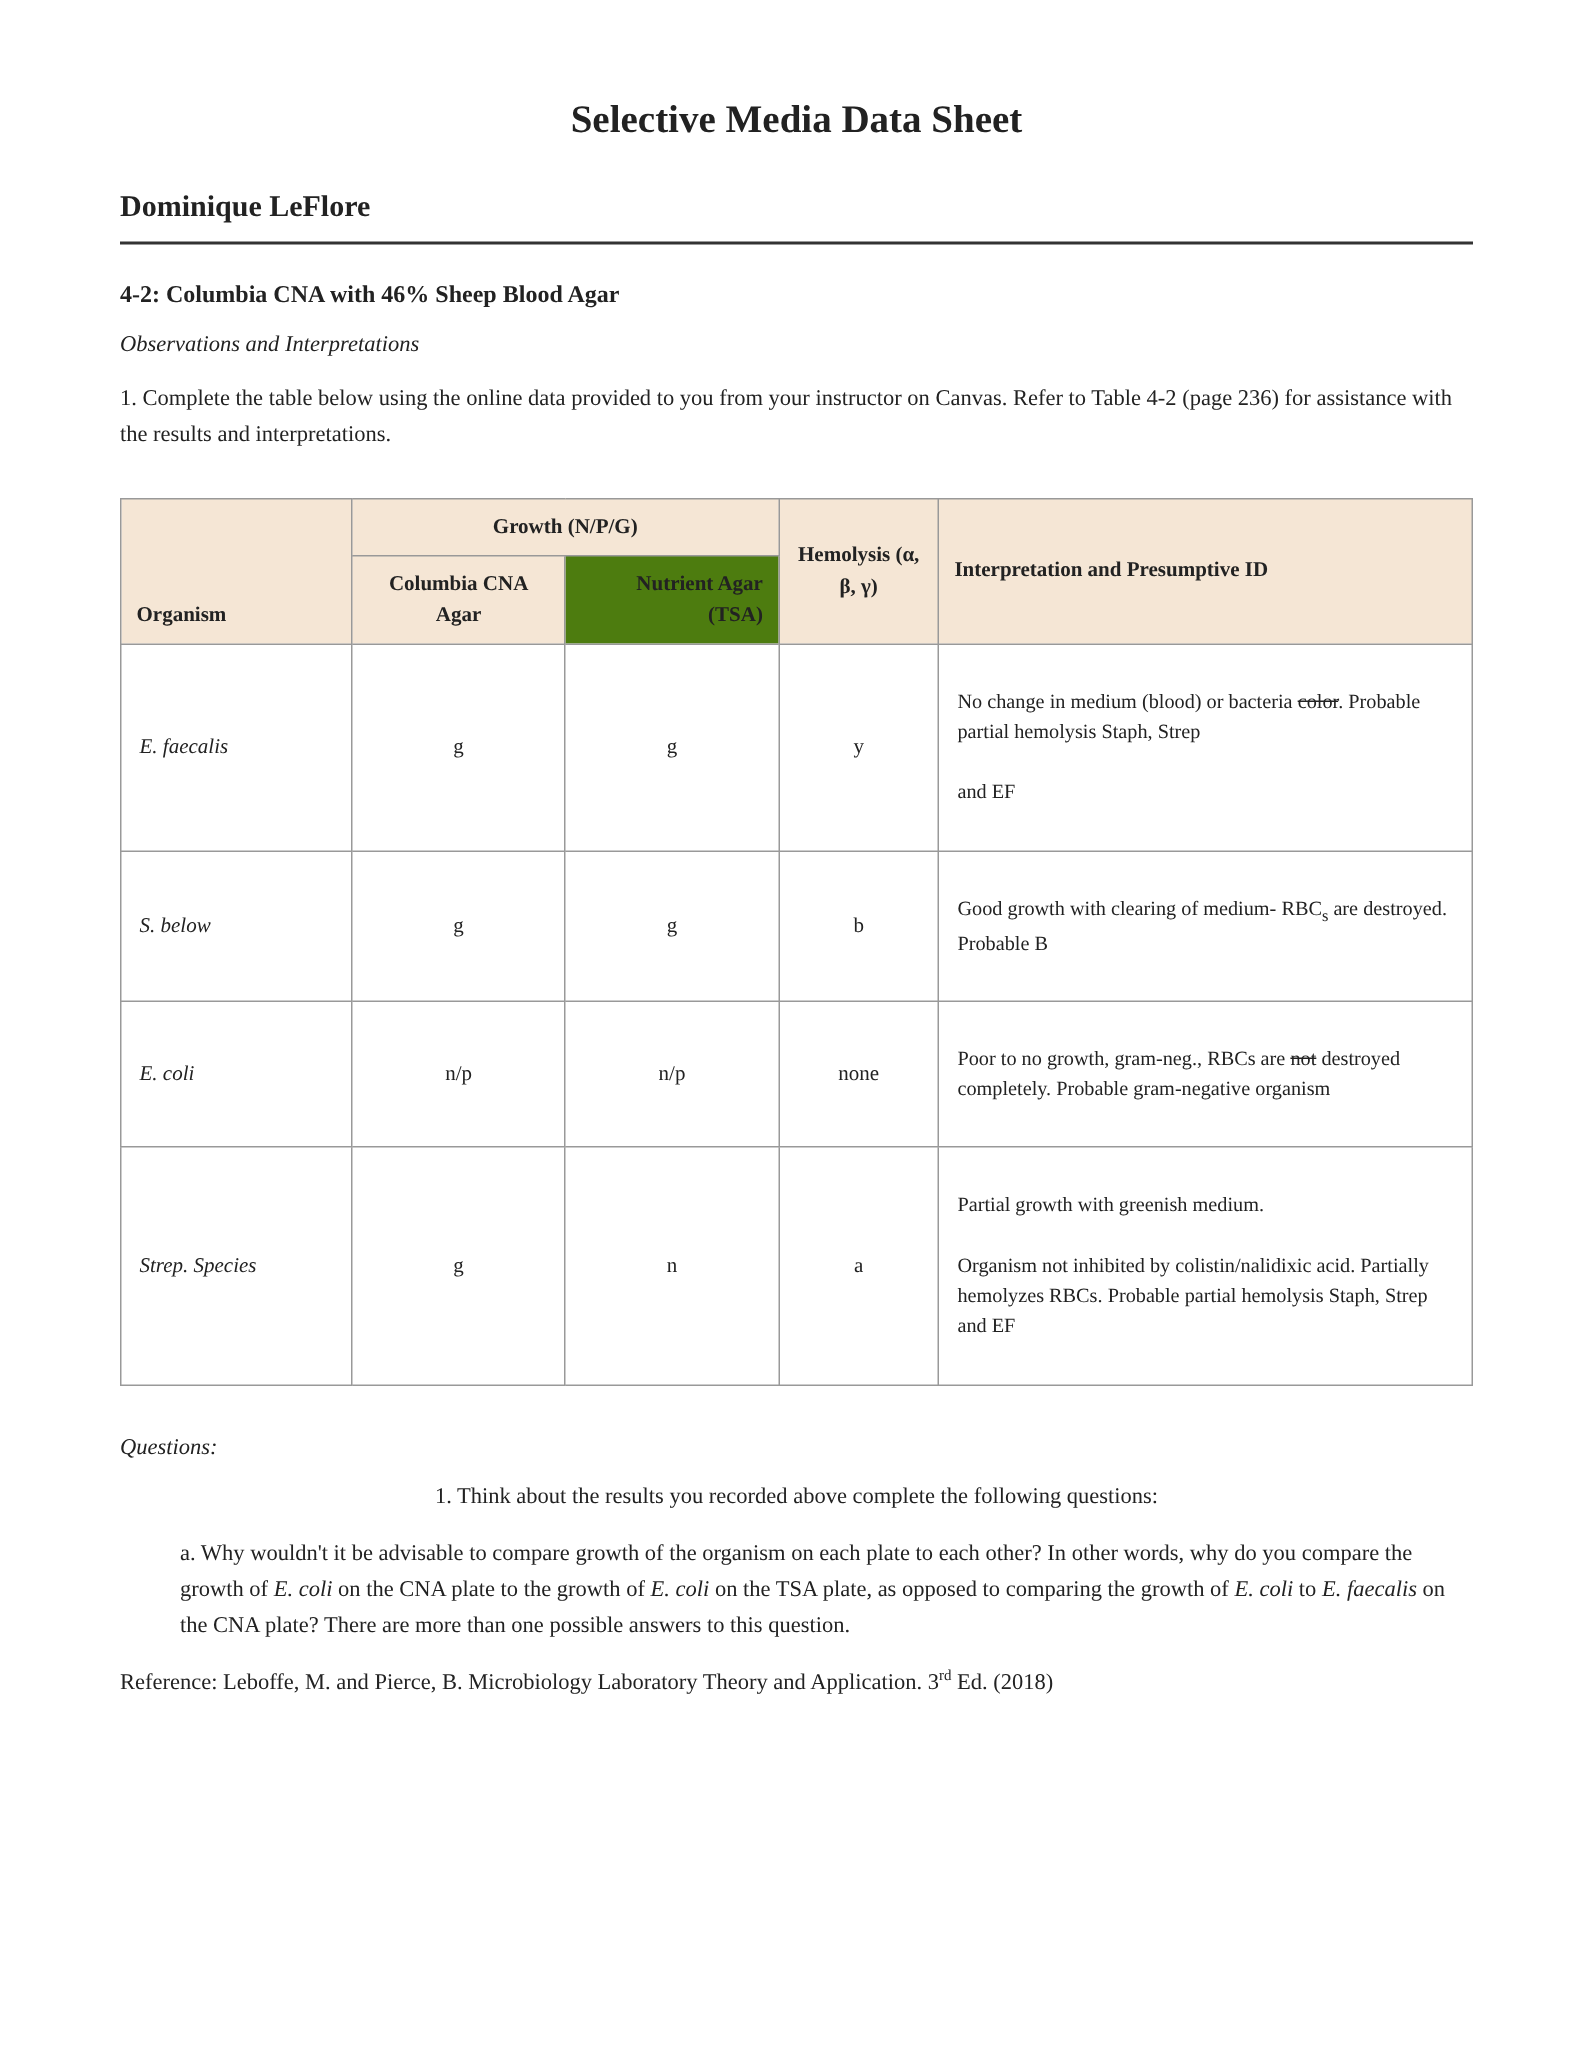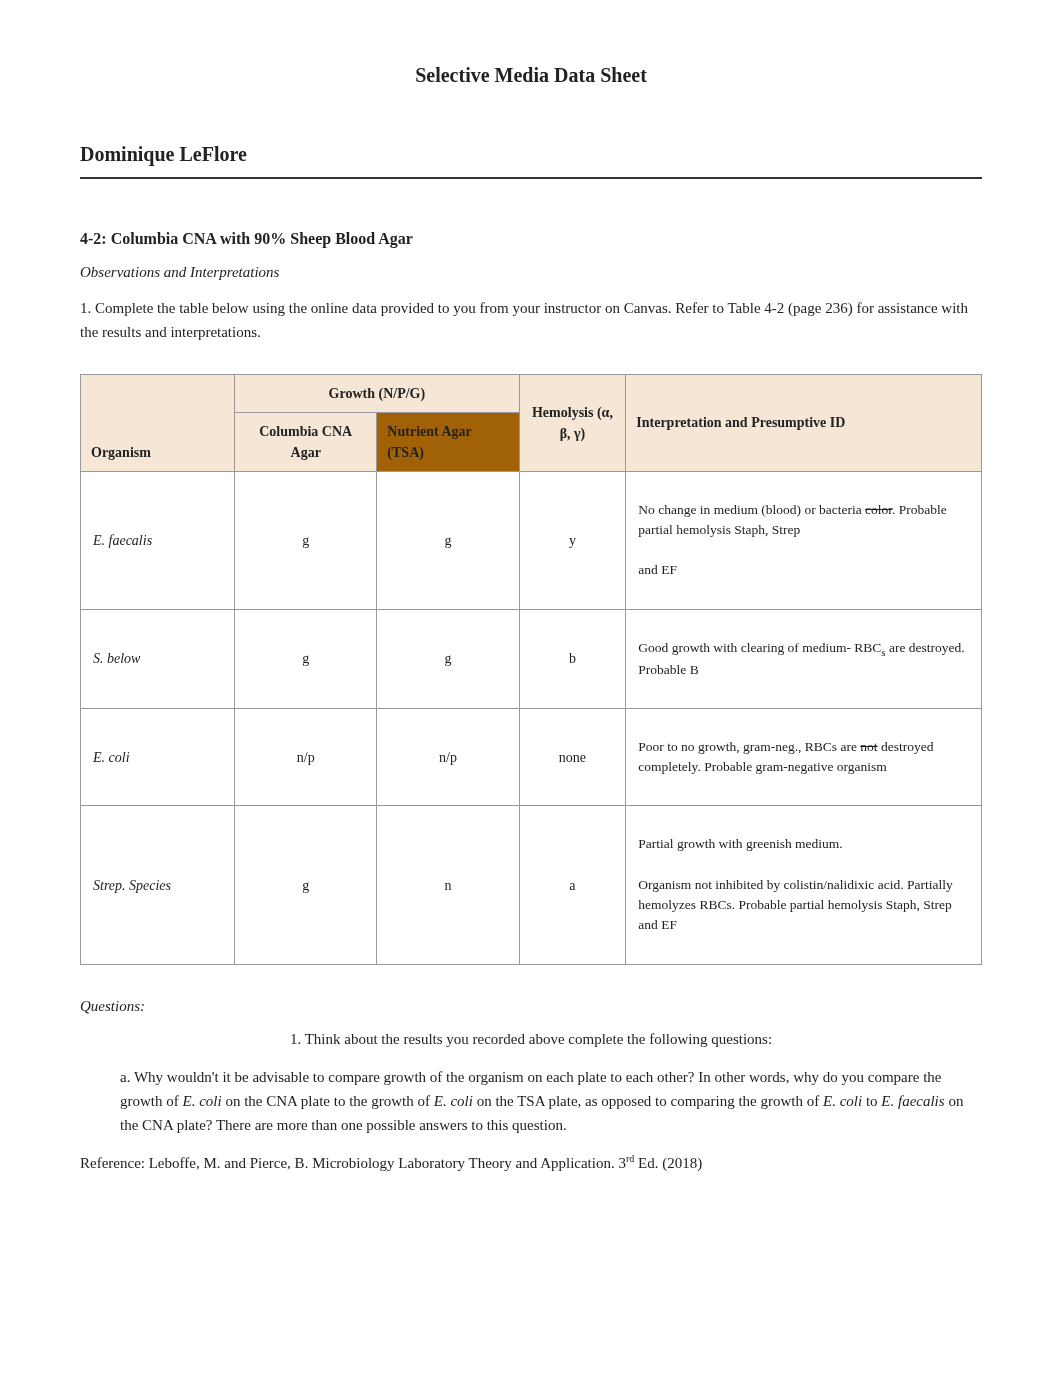--- a/index.html
+++ b/index.html
@@ -9,27 +9,27 @@
       color: #222;
       background: #fff;
       padding: 60px 80px;
       max-width: 1062px;
       margin: 0 auto;
       line-height: 1.5;
     }
     .page-title {
       text-align: center;
       font-weight: bold;
+      font-size: 26px;
+      margin-bottom: 24px;
+    }
+    .student-name {
+      font-weight: bold;
       font-size: 20px;
-      margin-bottom: 49px;
-    }
-    .student-name {
-      font-weight: bold;
-      font-size: 20px;
-      margin-bottom: 48px;
+      margin-bottom: 22px;
       border-bottom: 2px solid #333;
       padding-bottom: 8px;
     }
     .section-title {
       font-weight: bold;
       font-size: 16px;
       margin-bottom: 10px;
       margin-top: 20px;
     }
     .observations-label {
@@ -65,22 +65,22 @@
     .th-growth {
       background-color: #f5e6d5;
       text-align: center;
     }
     .th-columbia {
       background-color: #f5e6d5;
       text-align: center;
       width: 120px;
     }
     .th-nutrient {
-      background-color: #a16207;
-      text-align: left;
+      background-color: #4d7c0f;
+      text-align: right;
       width: 120px;
       font-family: Liberation Serif, serif;
     }
     .th-hemolysis {
       background-color: #f5e6d5;
       text-align: center;
       width: 90px;
     }
     .th-interpretation {
       background-color: #f5e6d5;
@@ -126,21 +126,21 @@
       line-height: 1.5;
     }
   </style>
 </head>
 <body>
 
 <h1 class="page-title">Selective Media Data Sheet</h1>
 
 <div class="student-name">Dominique LeFlore</div>
 
-<div class="section-title">4-2: Columbia CNA with 90% Sheep Blood Agar</div>
+<div class="section-title">4-2: Columbia CNA with 46% Sheep Blood Agar</div>
 <div class="observations-label">Observations and Interpretations</div>
 <div class="instructions">1. Complete the table below using the online data provided to you from your instructor on Canvas. Refer to Table 4-2 (page 236) for assistance with the results and interpretations.</div>
 
 <table>
   <thead>
     <tr>
       <th class="th-organism" rowspan="2">Organism</th>
       <th colspan="2" class="th-growth">Growth (N/P/G)</th>
       <th class="th-hemolysis" rowspan="2">
         <span>Hemolysis (α, β, γ)</span>

